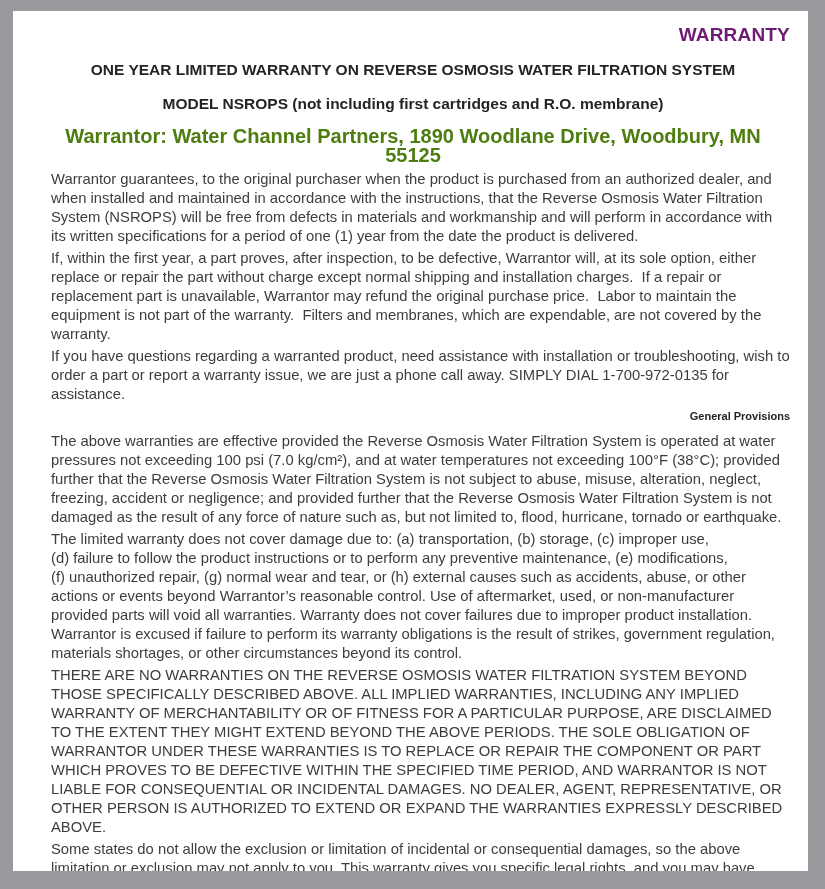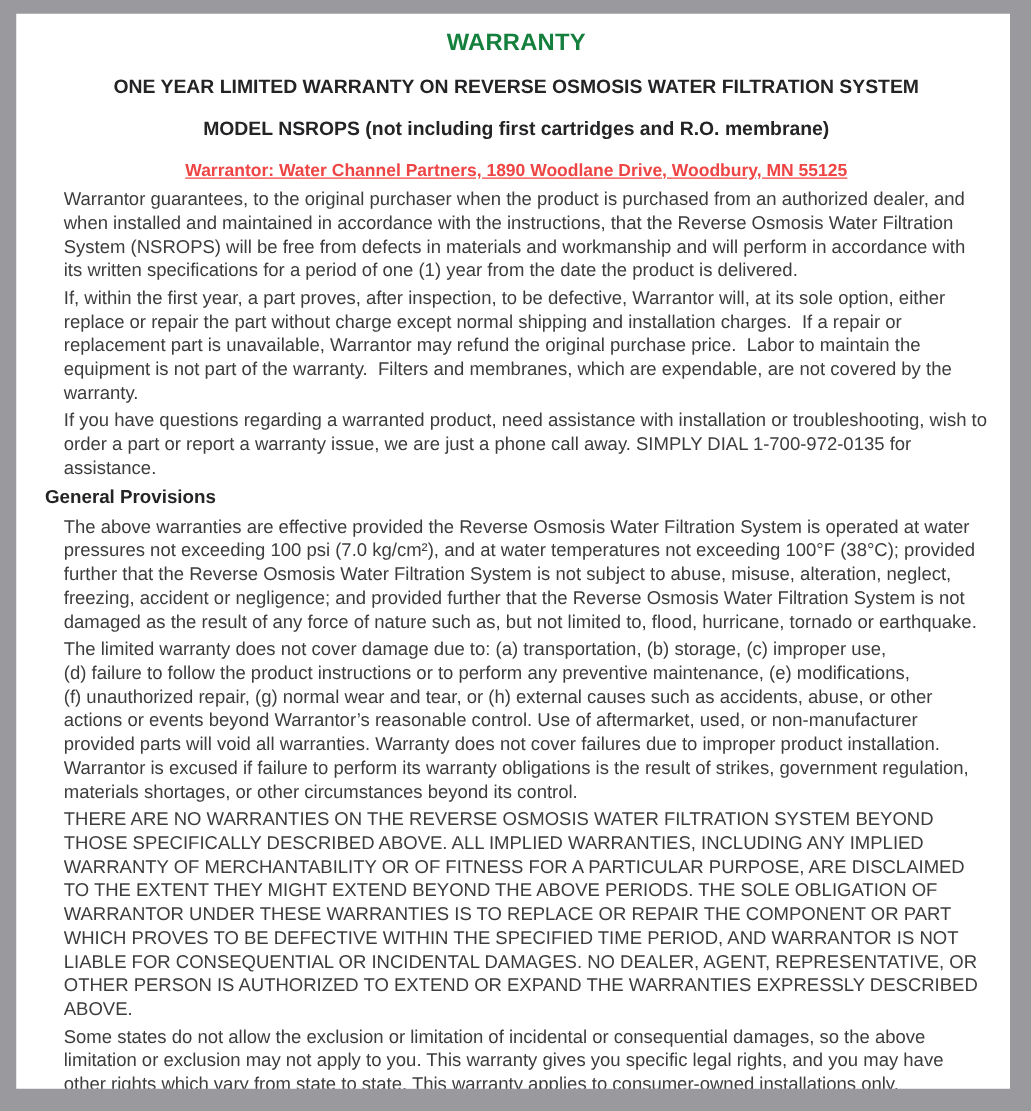--- a/index.html
+++ b/index.html
@@ -25,55 +25,54 @@
     width: 100%;
     height: 100%;
     background: #ffffff;
     padding: 13px 18px 0 23px;
     overflow: hidden;
   }
   .doc-title {
     font-size: 19px;
     line-height: 22px;
     font-weight: bold;
-    text-align: center;
-    color: #15803d;
+    text-align: right;
+    color: #701a75;
     margin: 0 0 9px 0;
     letter-spacing: 0.2px;
   }
   .subheading {
     font-size: 15.5px;
     line-height: 21px;
     font-weight: bold;
     text-align: center;
     color: #242426;
     margin: 13px;
   }
   .warrantor-line {
-    font-size: 14px;
+    font-size: 20px;
     line-height: 19px;
     font-weight: bold;
     text-align: center;
-    color: #ef4444;
+    color: #4d7c0f;
     margin: 4px 0 5px 0;
-    text-decoration: underline;
   }
   .para {
     font-size: 14.8px;
     line-height: 19px;
     color: #3d3d3f;
     margin: 0 0 3px 15px;
     white-space: pre-wrap;
     text-align: left;
   }
   .gp-heading {
-    font-size: 15px;
+    font-size: 11px;
     line-height: 19px;
     font-weight: bold;
-    text-align: left;
+    text-align: right;
     color: #242426;
     margin: 2px 0 6px 0;
   }
 </style>
 </head>
 <body>
 
 <div class="frame">
   <div class="page">
 

